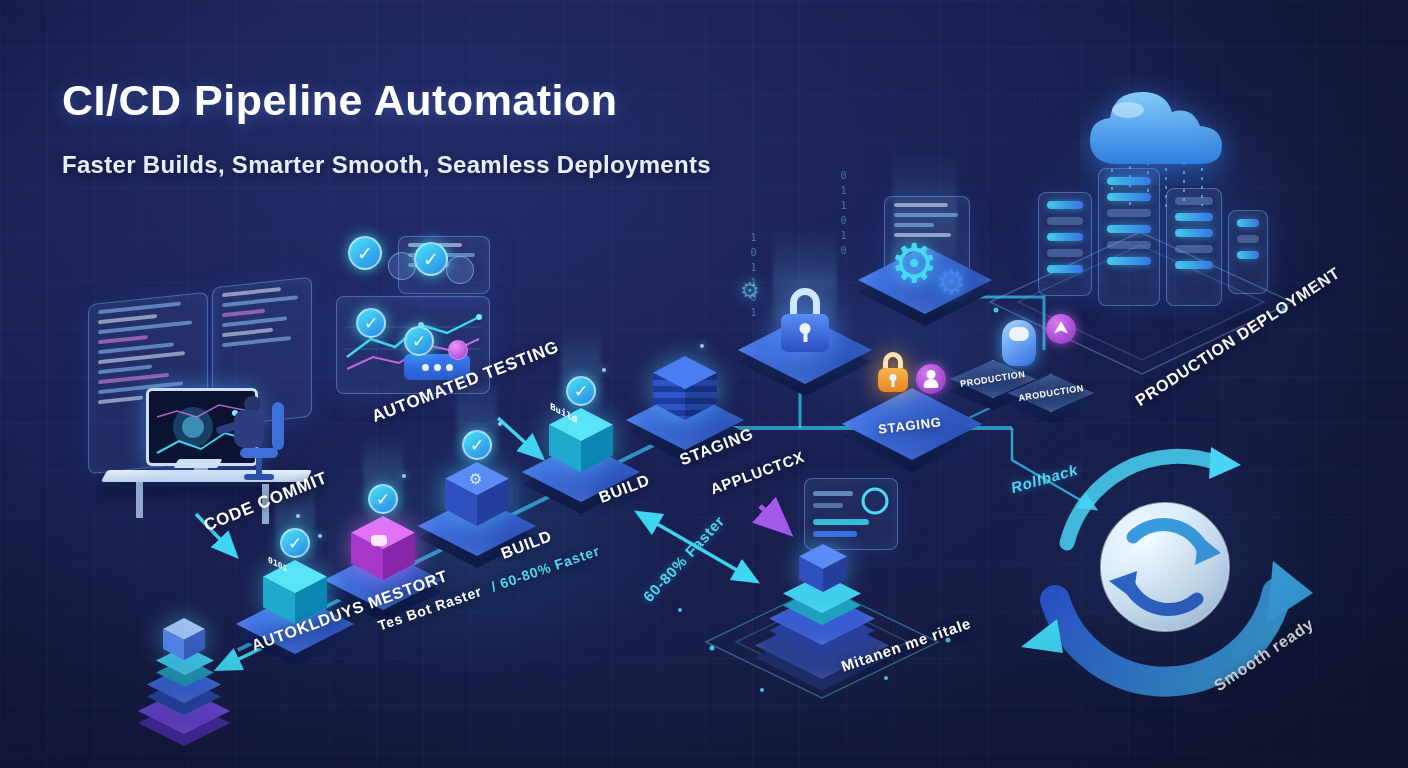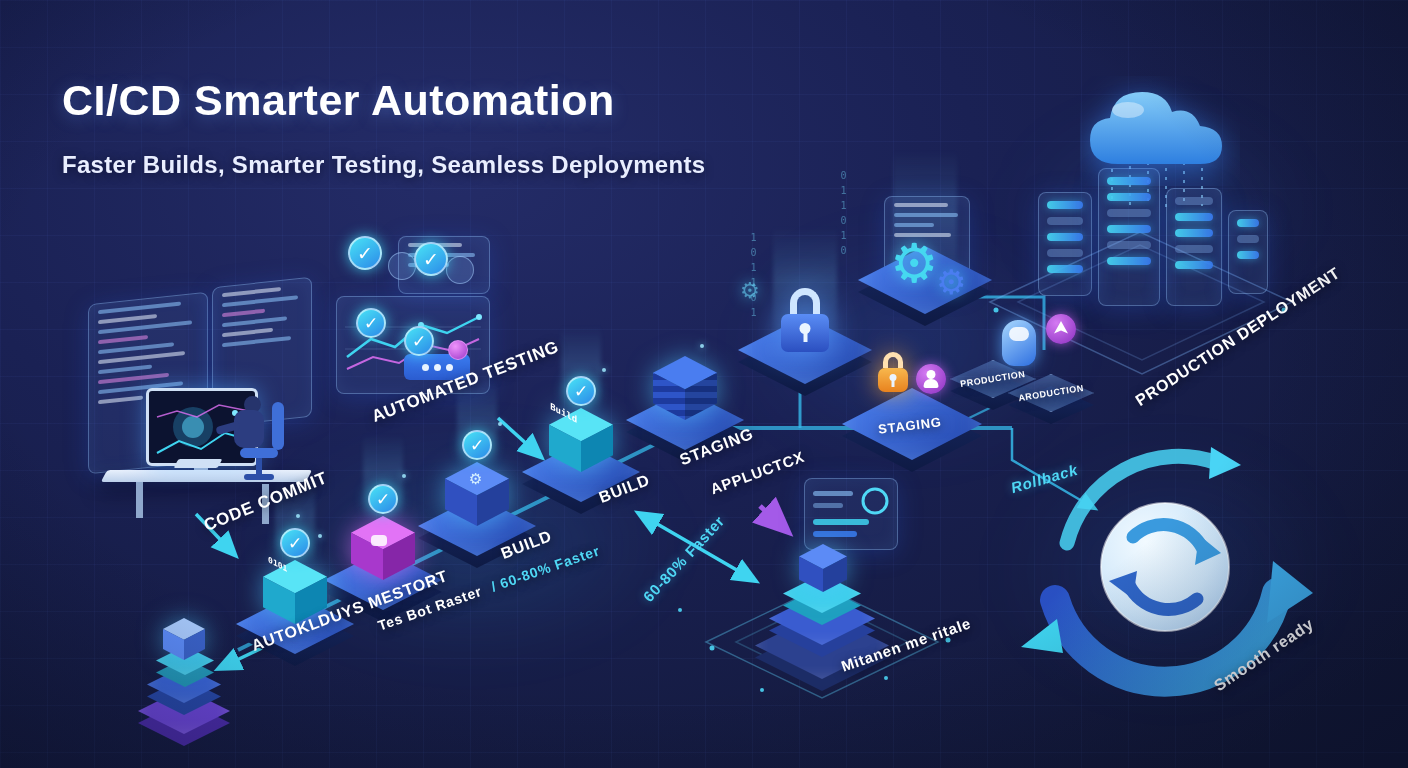--- a/index.html
+++ b/index.html
@@ -548,18 +548,18 @@
   <div class="lab" style="left:598px;top:480px;font-size:16px;transform:rotate(-21deg)">BUILD</div>
   <div class="lab" style="left:678px;top:438px;font-size:16px;transform:rotate(-21deg)">STAGING</div>
   <div class="lab" style="left:708px;top:464px;font-size:15px;transform:rotate(-20deg)">APPLUCTCX</div>
   <div class="lab cyan" style="left:628px;top:550px;font-size:15px;transform:rotate(-47deg)">60-80% Faster</div>
   <div class="lab" style="left:1118px;top:328px;font-size:16px;transform:rotate(-33deg)">PRODUCTION DEPLOYMENT</div>
   <div class="lab cyan it" style="left:1010px;top:470px;font-size:15px;transform:rotate(-16deg)">Rollback</div>
   <div class="lab" style="left:838px;top:636px;font-size:15px;transform:rotate(-19deg)">Mitanen me ritale</div>
   <div class="lab" style="left:1206px;top:646px;font-size:16px;transform:rotate(-34deg)">Smooth ready</div>
 
   <div class="header">
-    <div class="title">CI/CD Smarter Automation</div>
-    <div class="subtitle">Faster Builds, Smarter Testing, Seamless Deployments</div>
+    <div class="title">CI/CD Pipeline Automation</div>
+    <div class="subtitle">Faster Builds, Smarter Smooth, Seamless Deployments</div>
   </div>
 
   <div class="vignette"></div>
 </div>
 
 </body></html>

